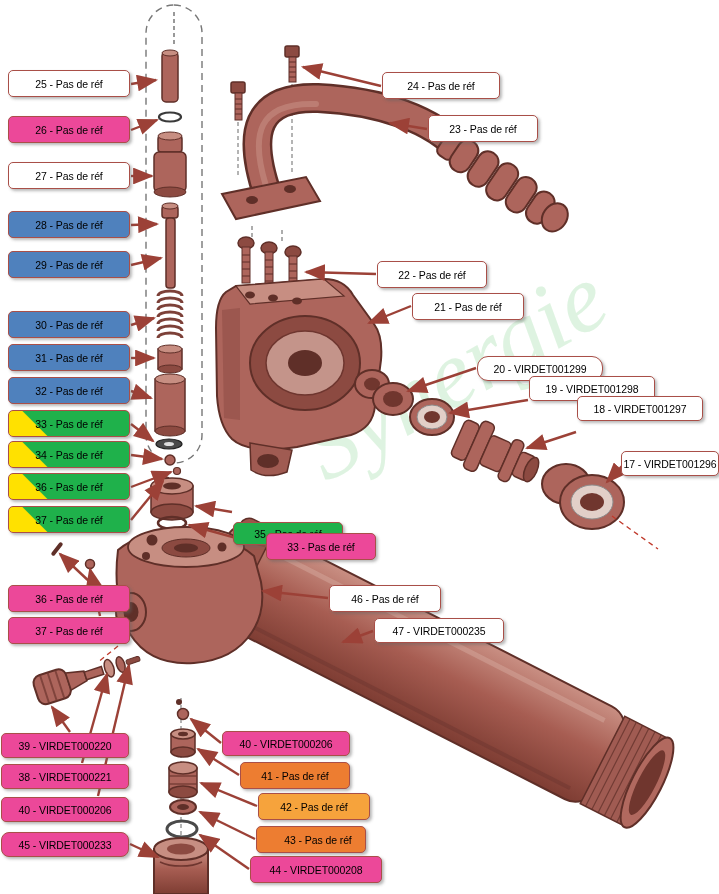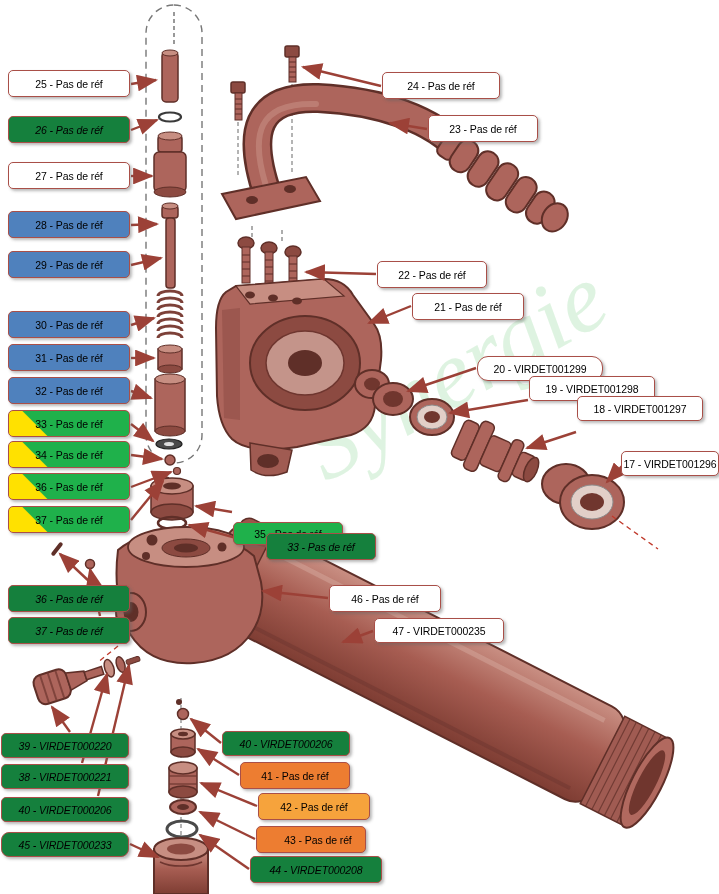--- a/index.html
+++ b/index.html
@@ -7,21 +7,21 @@
           font-family:"Liberation Sans",sans-serif;}
   .canvas svg.drawing{position:absolute;left:0;top:0;}
   #callouts{position:absolute;left:0;top:0;width:100%;height:100%;}
   .callout{
     position:absolute;display:flex;align-items:center;justify-content:center;
     box-sizing:border-box;border:1.6px solid #a94f48;border-radius:5px;
     font-size:10.5px;letter-spacing:-0.1px;color:#000;white-space:nowrap;
     box-shadow:2px 2px 3px rgba(100,100,100,.45);padding:0 2px;text-align:center;
   }
   .style-white{background:#ffffff;}
-  .style-yellow{background:#15803d;font-style:italic;}
+  .style-yellow{background:#ec4899;}
   .style-blue{background:#4f81bd;}
   .style-green{background:#1fb14b;}
   .style-greenyellow{background:linear-gradient(45deg,#ffe100 26%,#1fb14b 27%);}
   .style-orange{background:#ed7d31;}
   .style-amber{background:#f6a33c;}
 </style>
 </head>
 <body>
 
 <div class="canvas">

